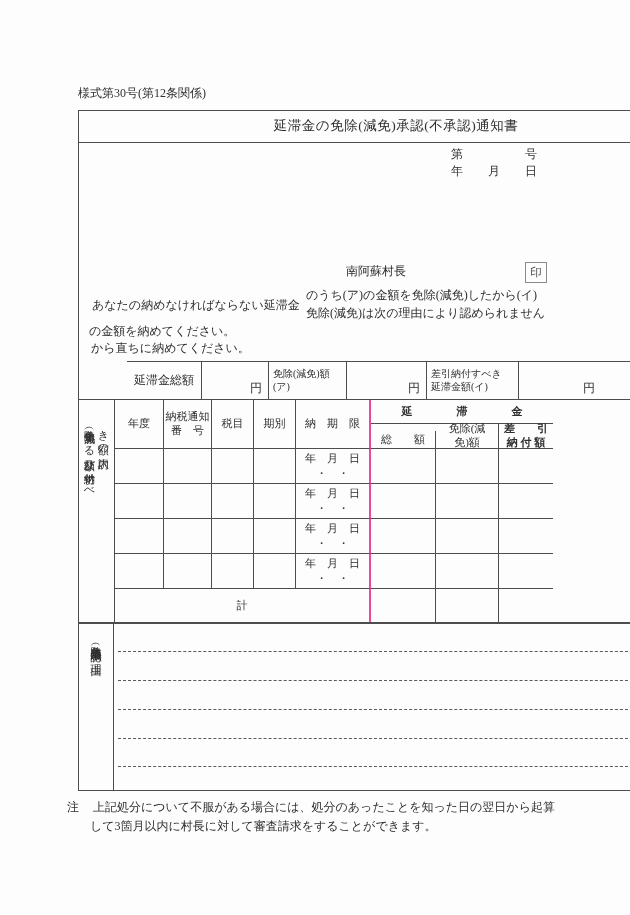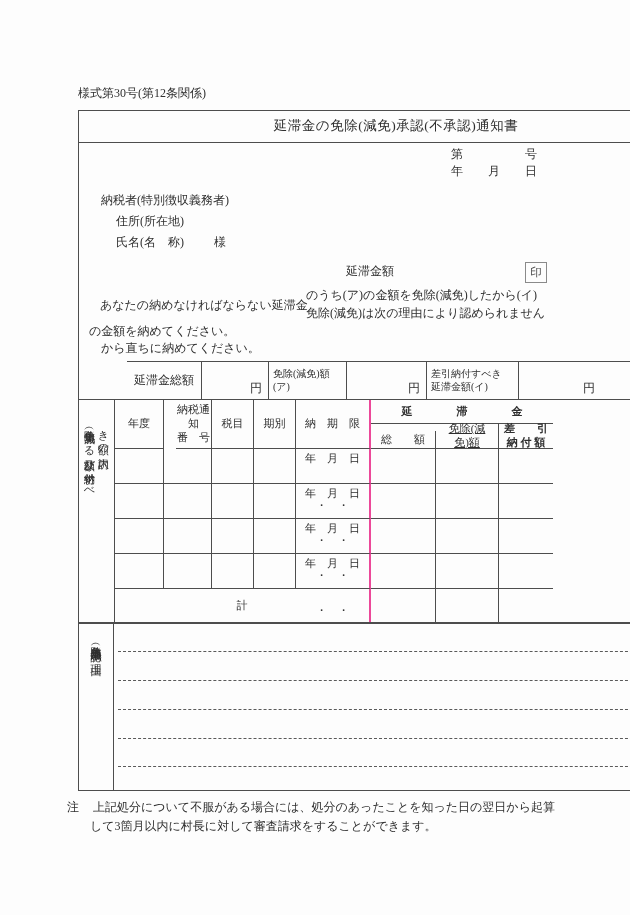--- a/index.html
+++ b/index.html
@@ -60,21 +60,21 @@
   .c.noB{border-bottom:none;}
   .c.thickR{border-right:2px solid #ec4899;}
   .span2{grid-row:span 2;}
   #side-label{
     grid-column:1;grid-row:1 / 8;
     display:flex;flex-direction:row;align-items:flex-start;justify-content:center;
     padding-top:22px;box-sizing:border-box;
   }
   .vtext{writing-mode:vertical-rl;text-orientation:mixed;font-size:11px;line-height:14px;letter-spacing:.5px;}
   #entaikin-group{grid-column:7 / 10;grid-row:1;}
-  .datecell div{line-height:15px;margin-top:32px;}
+  .datecell div{line-height:15px;}
   #total-cell{grid-column:2 / 7;}
   
   #reason-section{position:absolute;left:0;top:513px;right:0;bottom:0;}
   #reason-label-col{
     position:absolute;left:0;top:0;bottom:0;width:35px;
     border-right:1px solid #4d4d4d;box-sizing:border-box;
     display:flex;justify-content:center;padding-top:14px;
   }
   .dotline{position:absolute;left:39px;right:3px;height:0;border-top:1px dashed #5a5a5a;}
   
@@ -98,39 +98,31 @@
       <span>第</span>
       <span>号</span>
     </div>
     <div class="row">
       <span>年</span>
       <span>月</span>
       <span>日</span>
     </div>
   </div>
 
-  <div id="addressee">
-    <div>納税者(特別徴収義務者)</div>
-    <div class="ind">住所(所在地)</div>
-    <div class="ind" id="name-line">
-      <span>氏名(名　称)</span>
-      <span id="honorific">様</span>
-    </div>
-  </div>
-
-  <div id="issuer">延滞金額</div>
+
+  <div id="issuer">南阿蘇村長</div>
   <div id="seal-box">
     <span>印</span>
   </div>
 
-  <div class="bodyline" style="left:21px;top:187px;">あなたの納めなければならない延滞金</div>
+  <div class="bodyline" style="left:13px;top:187px;">あなたの納めなければならない延滞金</div>
   <div class="bodyline" style="left:227px;top:177px;">のうち(ア)の金額を免除(減免)したから(イ)</div>
   <div class="bodyline" style="left:227px;top:195px;">免除(減免)は次の理由により認められません</div>
   <div class="bodyline" style="left:10px;top:213px;">の金額を納めてください。</div>
-  <div class="bodyline" style="left:22px;top:230px;">から直ちに納めてください。</div>
+  <div class="bodyline" style="left:12px;top:230px;">から直ちに納めてください。</div>
 
   <div id="summary-row">
     <div class="sc center">延滞金総額</div>
     <div class="sc yen">
       <span>円</span>
     </div>
     <div class="sc">
       <div>免除(減免)額</div>
       <div>(ア)</div>
     </div>
@@ -146,31 +138,31 @@
     </div>
   </div>
 
   <div id="main-table">
     <div id="side-label" class="c noB">
       <span class="vtext">免除（減免）する額及び納付すべ</span>
       <span class="vtext">き額の内訳</span>
     </div>
 
     <div class="c span2" style="grid-column:2;grid-row:1/3;">年度</div>
-    <div class="c span2" style="grid-column:3;grid-row:1/3;margin-left:12px;">
+    <div class="c span2" style="grid-column:3;grid-row:1/3;">
       <div>納税通知</div>
       <div>番　号</div>
     </div>
     <div class="c span2" style="grid-column:4;grid-row:1/3;">税目</div>
     <div class="c span2" style="grid-column:5;grid-row:1/3;">期別</div>
     <div class="c span2 thickR" style="grid-column:6;grid-row:1/3;">納　期　限</div>
 
     <div id="entaikin-group" class="c noR">延　　　　滞　　　　金</div>
     <div class="c" style="grid-column:7;grid-row:2;margin-top:7px;">総　　額</div>
-    <div class="c" style="grid-column:8;grid-row:2;text-decoration:underline;">
+    <div class="c" style="grid-column:8;grid-row:2;">
       <div>免除(減</div>
       <div>免)額</div>
     </div>
     <div class="c noR" style="grid-column:9;grid-row:2;">
       <div>差　　引</div>
       <div>納 付 額</div>
     </div>
 
     <div class="c"></div>
     <div class="c"></div>

